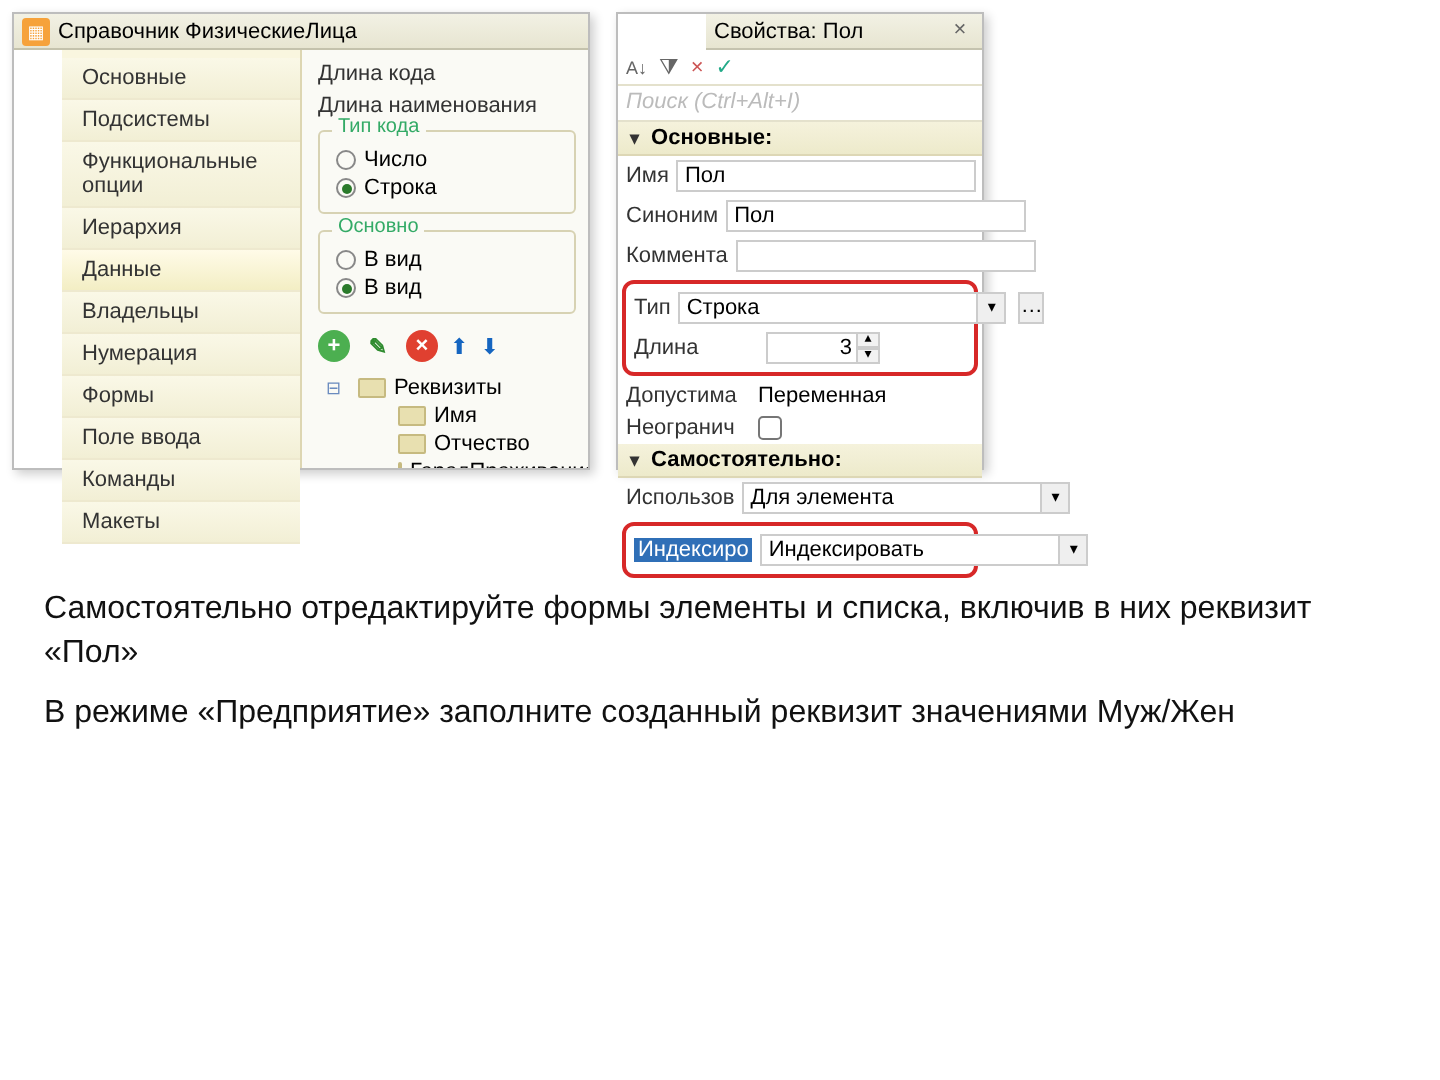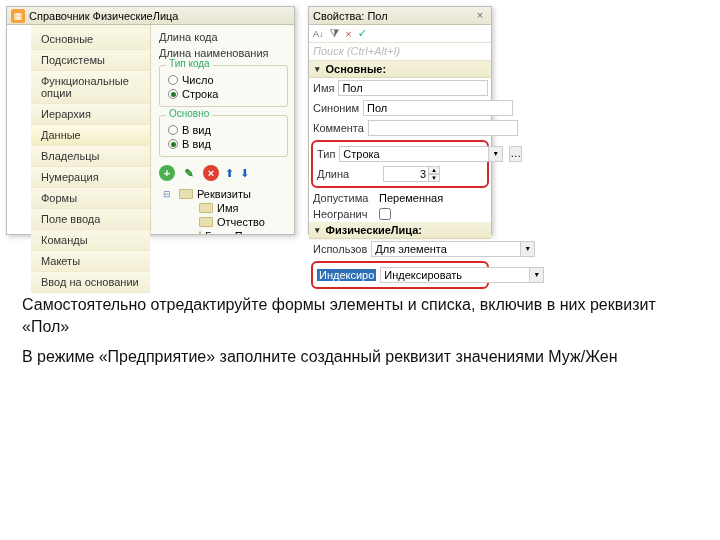--- a/index.html
+++ b/index.html
@@ -28,21 +28,21 @@
   .green{background:#4caf50;} .pen{background:transparent; color:#2e8b2e;} .red{background:#e04030;} .updn{color:#1565c0;}
   .tree { margin-top:4px; padding-left:4px; }
   .tree-node { display:flex; align-items:center; gap:4px; padding:1px 0; } .tree-indent2{ padding-left:36px; }
   .tree-glyph{ width:12px; color:#6a8bbf; font-size:9px; }
   .tree-badge{ width:14px; height:10px; background:#e8e0b0; border:1px solid #c6ba80; border-radius:1px; }
   .sel-row{ background:#e6eef8; border:2px solid #d72828; border-radius:6px; padding:1px 4px; display:inline-flex; align-items:center; gap:4px; }
   .sel-text{ background:#2f6fb7; color:#fff; padding:0 4px; }
 
   
   .panel-right{ position:absolute; left:308px; top:6px; width:184px; height:229px; border:1px solid #bdbdbd; background:#fff; box-shadow:2px 2px 5px rgba(0,0,0,0.2); }
-  .pr-title{ height:18px; background:linear-gradient(#f2f1e4,#e7e5d1); border-bottom:1px solid #c5c3af; display:flex; align-items:center; justify-content:space-between; padding:0 4px; }
+  .pr-title{ height:18px; background:linear-gradient(#f2f1e4,#e7e5d1); border-bottom:1px solid #c5c3af; display:flex; align-items:center; justify-content:space-between; padding:0 4px;margin-left:44px; }
   .pr-close{ width:14px; height:14px; color:#666; text-align:center; line-height:12px; cursor:pointer; }
   .pr-toolbar{ height:18px; display:flex; align-items:center; gap:6px; padding:0 4px; border-bottom:1px solid #e4e1cc; }
   .pr-search{ height:18px; border-bottom:1px solid #e4e1cc; padding:2px 4px; color:#bbb; font-style:italic; }
   .pr-body{ padding:0; }
   .section{ background:linear-gradient(#f5f2dc,#edeacb); padding:2px 6px; font-weight:bold; border-bottom:1px solid #ddd7b5; display:flex; align-items:center; gap:4px; }
   .prop-row{ display:flex; align-items:center; padding:2px 4px; gap:4px; }
   .prop-label{ width:62px; color:#333; }
   .prop-input{ flex:1; height:16px; border:1px solid #ccc; padding:0 3px; background:#fff; font-size:11px; }
   .boxed{ border:2px solid #d72828; border-radius:6px; margin:2px 2px; padding:2px 0; }
   .spin{ display:flex; align-items:center; }
@@ -74,21 +74,20 @@
       <div class="sidebar-item"><span>Подсистемы</span></div>
       <div class="sidebar-item"><span>Функциональные опции</span></div>
       <div class="sidebar-item"><span>Иерархия</span></div>
       <div class="sidebar-item active"><span>Данные</span></div>
       <div class="sidebar-item"><span>Владельцы</span></div>
       <div class="sidebar-item"><span>Нумерация</span></div>
       <div class="sidebar-item"><span>Формы</span></div>
       <div class="sidebar-item"><span>Поле ввода</span></div>
       <div class="sidebar-item"><span>Команды</span></div>
       <div class="sidebar-item"><span>Макеты</span></div>
-      <div class="sidebar-item"><span>Ввод на основании</span></div>
     </div>
     <div class="right-area">
       <div class="field-row">
           <span class="field-label">Длина кода</span>
         </div>
       <div class="field-row">
           <span class="field-label">Длина наименования</span>
         </div>
       <div class="two-groups">
         <div class="group">
@@ -203,21 +202,21 @@
     <div class="prop-row">
         <span class="prop-label">Допустима</span>
         <span>Переменная</span>
       </div>
     <div class="prop-row">
         <span class="prop-label">Неогранич</span>
         <input type="checkbox" style="width: 12px; height: 12px;">
       </div>
 
     <div class="section triangle-down">
-        <span>ФизическиеЛица:</span>
+        <span>Самостоятельно:</span>
       </div>
     <div class="prop-row">
       <span class="prop-label">Использов</span>
       <div class="dd">
           <input value="Для элемента" style="">
           <span class="dd-btn">▾</span>
         </div>
     </div>
     <div class="boxed">
       <div class="prop-row">

